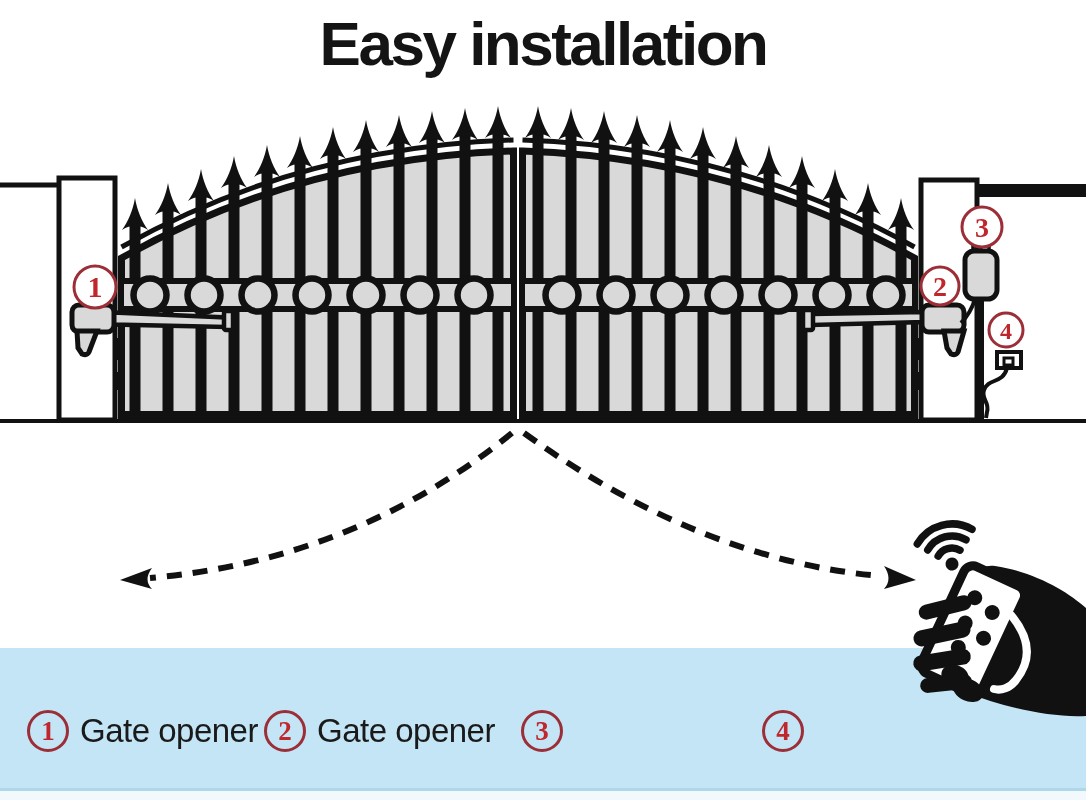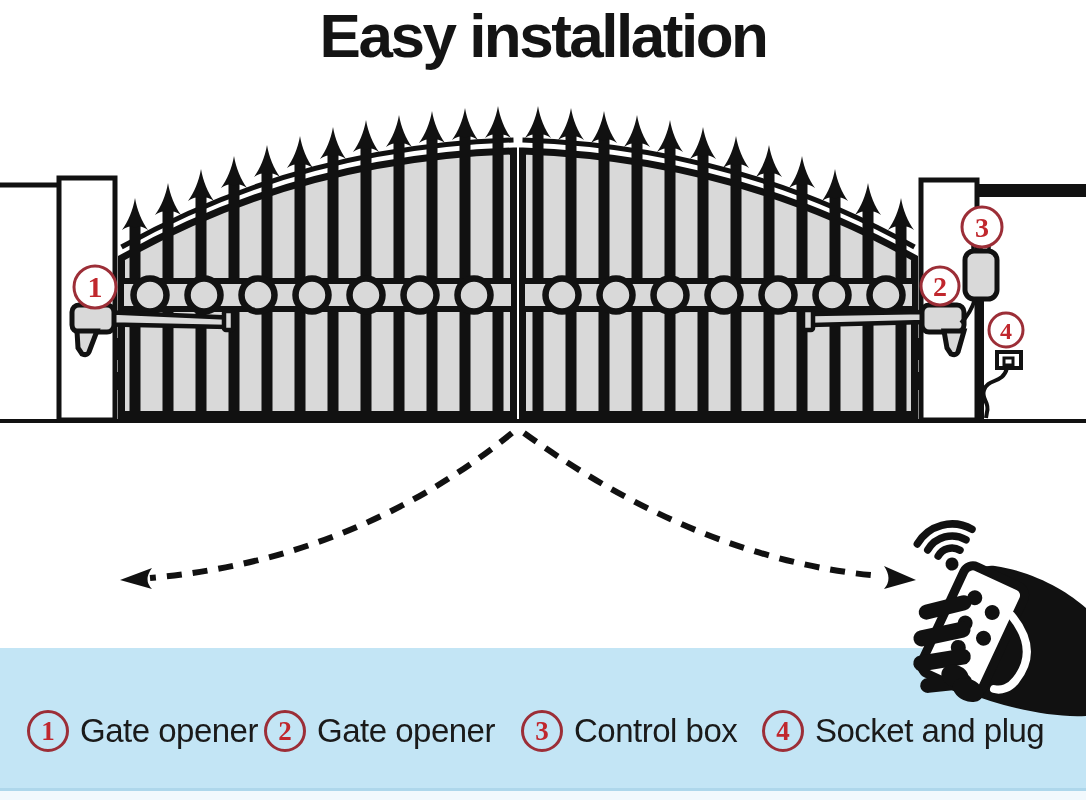--- a/index.html
+++ b/index.html
@@ -1,21 +1,21 @@
 <!DOCTYPE html>
 <html><head>
 <meta charset="utf-8">
 <style>
   html,body{margin:0;padding:0;}
   .page{
     position:relative; width:1086px; height:800px; background:#ffffff;
     overflow:hidden; font-family:"Liberation Sans", sans-serif;
   }
   .title{
-    position:absolute; top:0; left:0; width:100%; text-align:center;
+    position:absolute; top:8px; left:0; width:100%; text-align:center;
     font-size:62px; font-weight:bold; letter-spacing:-2.5px; color:#141414;
   }
   .diagram-svg{ position:absolute; top:0; left:0; z-index:2; pointer-events:none; }
   .legend{
     position:absolute; top:648px; left:0; width:1086px; height:140px;
     background:#c3e5f5; border-bottom:3px solid #aed7eb; z-index:1;
   }
   .legend-strip{
     position:absolute; top:791px; left:0; width:1086px; height:9px;
     background:#f2f9fd; z-index:1;
@@ -201,22 +201,20 @@
     <div class="legend-item" style="left:27px">
       <span class="legend-num">1</span>
       <span class="legend-label">Gate opener</span>
     </div>
     <div class="legend-item" style="left:264px">
       <span class="legend-num">2</span>
       <span class="legend-label">Gate opener</span>
     </div>
     <div class="legend-item" style="left:521px">
       <span class="legend-num">3</span>
-      <span class="legend-label">Control box</span>
     </div>
     <div class="legend-item" style="left:762px">
       <span class="legend-num">4</span>
-      <span class="legend-label">Socket and plug</span>
     </div>
   </div>
   <div class="legend-strip" style="background: rgb(242, 249, 253);"></div>
 
 </div>
 
 </body></html>

